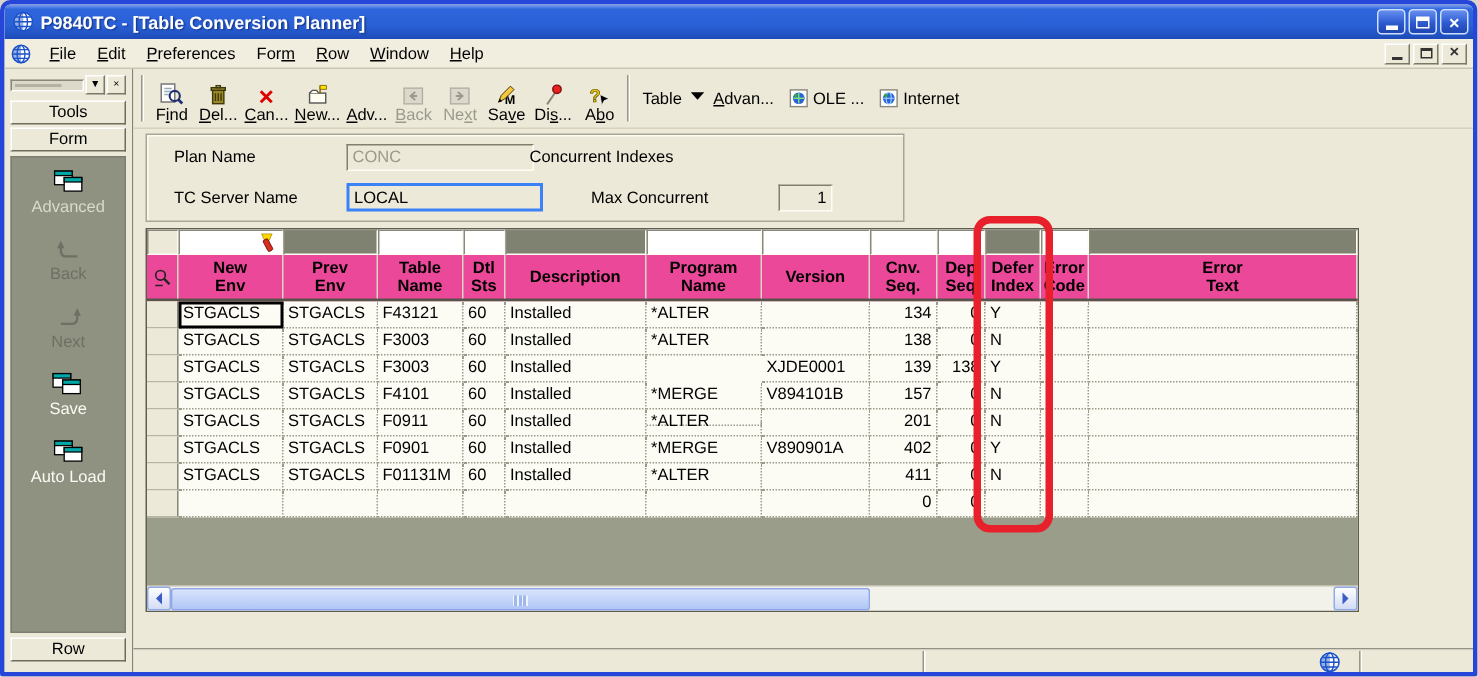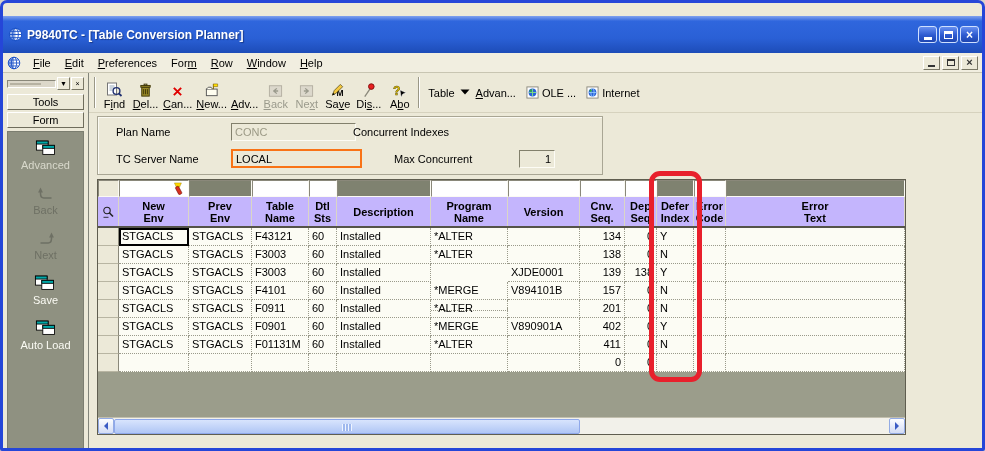--- a/index.html
+++ b/index.html
@@ -1,21 +1,21 @@
 <!DOCTYPE html>
 <html><head>
 <meta charset="utf-8">
 <style>
   html,body{margin:0;padding:0;background:#d8d4c8;font-family:"Liberation Sans",sans-serif;font-size:11px;color:#000;}
   *{box-sizing:border-box;}
   .window{position:relative;width:985px;height:451px;border:3px solid #2546d8;border-radius:7px 7px 2px 2px;overflow:hidden;background:#ece9d8;}
 
   
-  .titlebar{height:37px;display:flex;align-items:center;padding:0 3px;
-    background:linear-gradient(180deg,#7fa1ee 0%,#2f66dd 14%,#2a60d6 60%,#1d4cb8 100%);margin-top:13px;}
+  .titlebar{height:23px;display:flex;align-items:center;padding:0 3px;
+    background:linear-gradient(180deg,#7fa1ee 0%,#2f66dd 14%,#2a60d6 60%,#1d4cb8 100%);}
   .titlebar .ticon{width:15px;height:15px;margin:0 4px 0 2px;flex:none;}
   .title-text{color:#fff;font-weight:bold;font-size:12px;text-shadow:1px 1px 1px #183a8c;white-space:nowrap;flex:1;}
   .winbtn{width:19px;height:17px;margin-left:2px;flex:none;border:1px solid #cfe0ff;border-radius:3px;
     background:linear-gradient(180deg,#678ff0 0%,#2d5ad0 55%,#1f46b0 100%);display:flex;align-items:center;justify-content:center;color:#fff;}
   .g-min{width:8px;height:3px;background:#fff;margin-top:8px;}
   .g-max{width:9px;height:8px;border:1px solid #fff;border-top-width:3px;}
   .g-close{font-size:12px;font-weight:bold;line-height:10px;}
 
   
   .menubar{height:20px;display:flex;align-items:center;background:#f1eee0;border-bottom:1px solid #c8c5b2;padding:0 4px;}
@@ -54,32 +54,32 @@
   .links-group{display:flex;align-items:center;gap:5px;margin-left:5px;white-space:nowrap;}
   .link-item{display:flex;align-items:center;gap:3px;}
   .link-item .licn{width:13px;height:13px;}
 
   
   .content{flex:1;position:relative;background:#ece9d8;min-height:0;}
   .form-panel{position:absolute;left:8px;top:3px;width:506px;height:59px;border:1px solid #a9a694;box-shadow:inset 1px 1px 0 #fbfaf3;}
   .flabel{position:absolute;white-space:nowrap;}
   .fld{position:absolute;background:#ece9d8;border:1px solid;border-color:#82806c #fdfcf5 #fdfcf5 #82806c;font-family:"Liberation Sans",sans-serif;font-size:11px;padding:1px 3px;}
   .fld.disabled{color:#9c9a86;}
-  .fld.focused{border:2px solid #f97316;color:#000;}
+  .fld.focused{border:2px solid #3b82f6;color:#000;}
   .fld.num{text-align:right;}
 
   
   .grid{position:absolute;left:8px;top:66px;width:809px;height:256px;border:1px solid #5f5d4f;background:#fcfcf4;display:flex;flex-direction:column;}
   .qbe-row{flex:none;height:17px;display:flex;background:#ece9d8;}
   .qbe{position:relative;border:1px solid;border-color:#8a887a #fbfaf3 #fbfaf3 #8a887a;}
   .qbe.white{background:#fff;}
   .qbe.gray{background:#7f8270;}
   .qbe.corner{background:#ece9d8;}
   .qbe .qicn{position:absolute;right:1px;top:1px;width:14px;height:13px;}
-  .hrow{flex:none;height:31px;display:flex;background:#c4b5fd;border-bottom:2px solid #55534a;}
+  .hrow{flex:none;height:31px;display:flex;background:#ec4899;border-bottom:2px solid #55534a;}
   .hcell{display:flex;align-items:center;justify-content:center;text-align:center;font-weight:bold;line-height:12px;white-space:pre-line;border-right:1px solid #dad6c6;overflow:hidden;}
   .hcell .hicn{width:14px;height:14px;}
   .grow{flex:none;height:18px;display:flex;background:#fcfcf4;}
   .gcell{padding:2px 1px 0 3px;border-right:1px dotted #9a9a8a;border-bottom:1px dotted #9a9a8a;overflow:hidden;white-space:nowrap;font-size:11px;}
   .gcell.rowhead{background:#ece9d8;border-right:1px solid #8a887a;border-bottom:1px solid #b8b5a2;}
   .gcell.right{text-align:right;padding-right:3px;padding-left:0;}
   .gcell.selected{outline:2px solid #000;outline-offset:-2px;}
   .gfiller{flex:1;background:#9b9d8b;}
   .hscroll{flex:none;height:17px;display:flex;align-items:center;background:#f2f1ea;border-top:1px solid #c2bfae;}
   .sb-btn{flex:none;width:16px;height:16px;border:1px solid #93abe4;border-radius:2px;background:linear-gradient(180deg,#fdfeff,#d3dcf5);display:flex;align-items:center;justify-content:center;}

